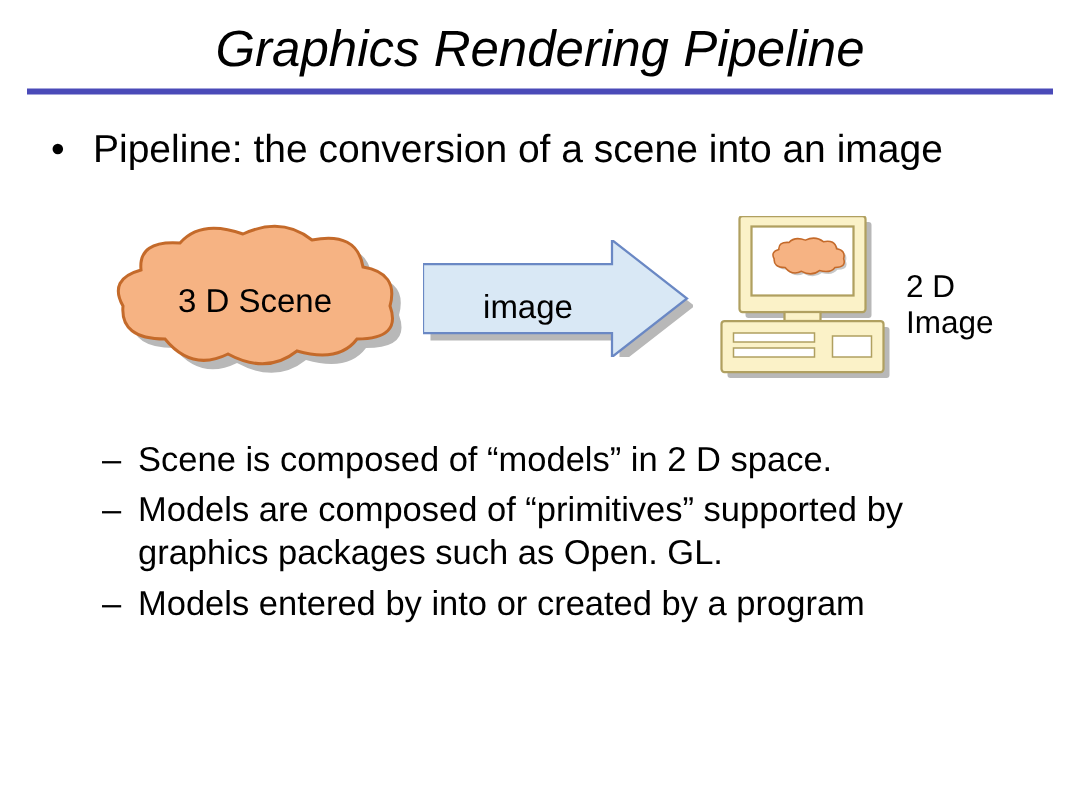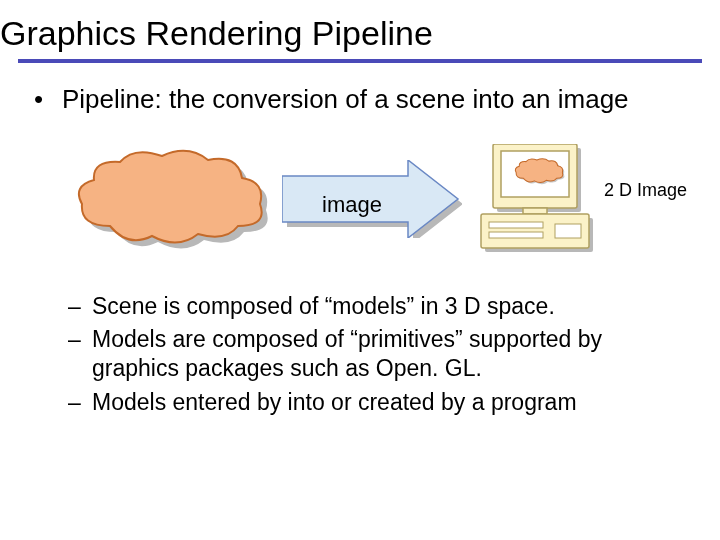--- a/index.html
+++ b/index.html
@@ -7,24 +7,26 @@
     padding: 0;
     width: 720px;
     height: 540px;
     background: #ffffff;
     font-family: Arial, Helvetica, sans-serif;
     color: #000;
     position: relative;
     overflow: hidden;
   }
   .title {
+    text-align: center;
     font-size: 34px;
     font-weight: 400;
     padding: 14px 0 6px 0;
     letter-spacing: 0px;
+    font-style: italic;
   }
   .title-rule {
     height: 4px;
     background: #4a4ab8;
     margin: 0 18px 0 18px;
   }
   .content {
     padding: 20px 30px 0 30px;
   }
   .bullet-main {
@@ -75,21 +77,21 @@
   }
   
   .computer-wrap {
     position: absolute;
     left: 445px; top: 2px;
     width: 120px; height: 116px;
   }
   .img-label {
     position: absolute;
     left: 574px; top: 38px;
-    font-size: 18px;
+    font-size: 21px;
   }
   .sub-bullets {
     padding-left: 38px;
     font-size: 23px;
     line-height: 1.28;
   }
   .sub-bullets .row {
     display: flex;
     margin-bottom: 4px;
   }
@@ -113,20 +115,21 @@
 
   <div class="diagram-row">
 
     <div class="cloud-wrap">
       <svg class="cloud-shadow" viewBox="0 0 200 104">
         <path d="M40 78 Q10 78 12 56 Q2 38 24 32 Q22 12 50 14 Q64 -2 92 8 Q118 -4 138 12 Q168 6 172 30 Q196 34 190 56 Q198 78 168 78 Q156 94 128 86 Q108 102 82 88 Q58 100 40 78 Z" fill="#b8b8b8" stroke="none"></path>
       </svg>
       <svg class="cloud-main" viewBox="0 0 200 104">
         <path d="M40 78 Q10 78 12 56 Q2 38 24 32 Q22 12 50 14 Q64 -2 92 8 Q118 -4 138 12 Q168 6 172 30 Q196 34 190 56 Q198 78 168 78 Q156 94 128 86 Q108 102 82 88 Q58 100 40 78 Z" fill="#f6b383" stroke="#c46a2a" stroke-width="2"></path>
       </svg>
+      <div class="cloud-label">3 D Scene</div>
     </div>
 
     <div class="arrow-wrap">
       <svg viewBox="0 0 180 78" width="180" height="78">
 
         <g transform="translate(5,5)">
           <polygon points="0,16 126,16 126,0 176,39 126,78 126,62 0,62" fill="#b8b8b8"></polygon>
         </g>
         <polygon points="0,16 126,16 126,0 176,39 126,78 126,62 0,62" fill="#d9e8f5" stroke="#6a88c4" stroke-width="1.5"></polygon>
       </svg>
@@ -158,21 +161,21 @@
       </svg>
     </div>
 
     <div class="img-label">2 D Image</div>
 
   </div>
 
   <div class="sub-bullets">
     <div class="row">
       <div class="dash">–</div>
-      <div class="txt">Scene is composed of “models” in 3 D space.</div>
+      <div class="txt">Scene is composed of “models” in 2 D space.</div>
     </div>
     <div class="row">
       <div class="dash">–</div>
       <div class="txt">Models are composed of “primitives” supported by graphics packages such as Open. GL.</div>
     </div>
     <div class="row">
       <div class="dash">–</div>
       <div class="txt">Models entered by into or created by a program</div>
     </div>
   </div>

